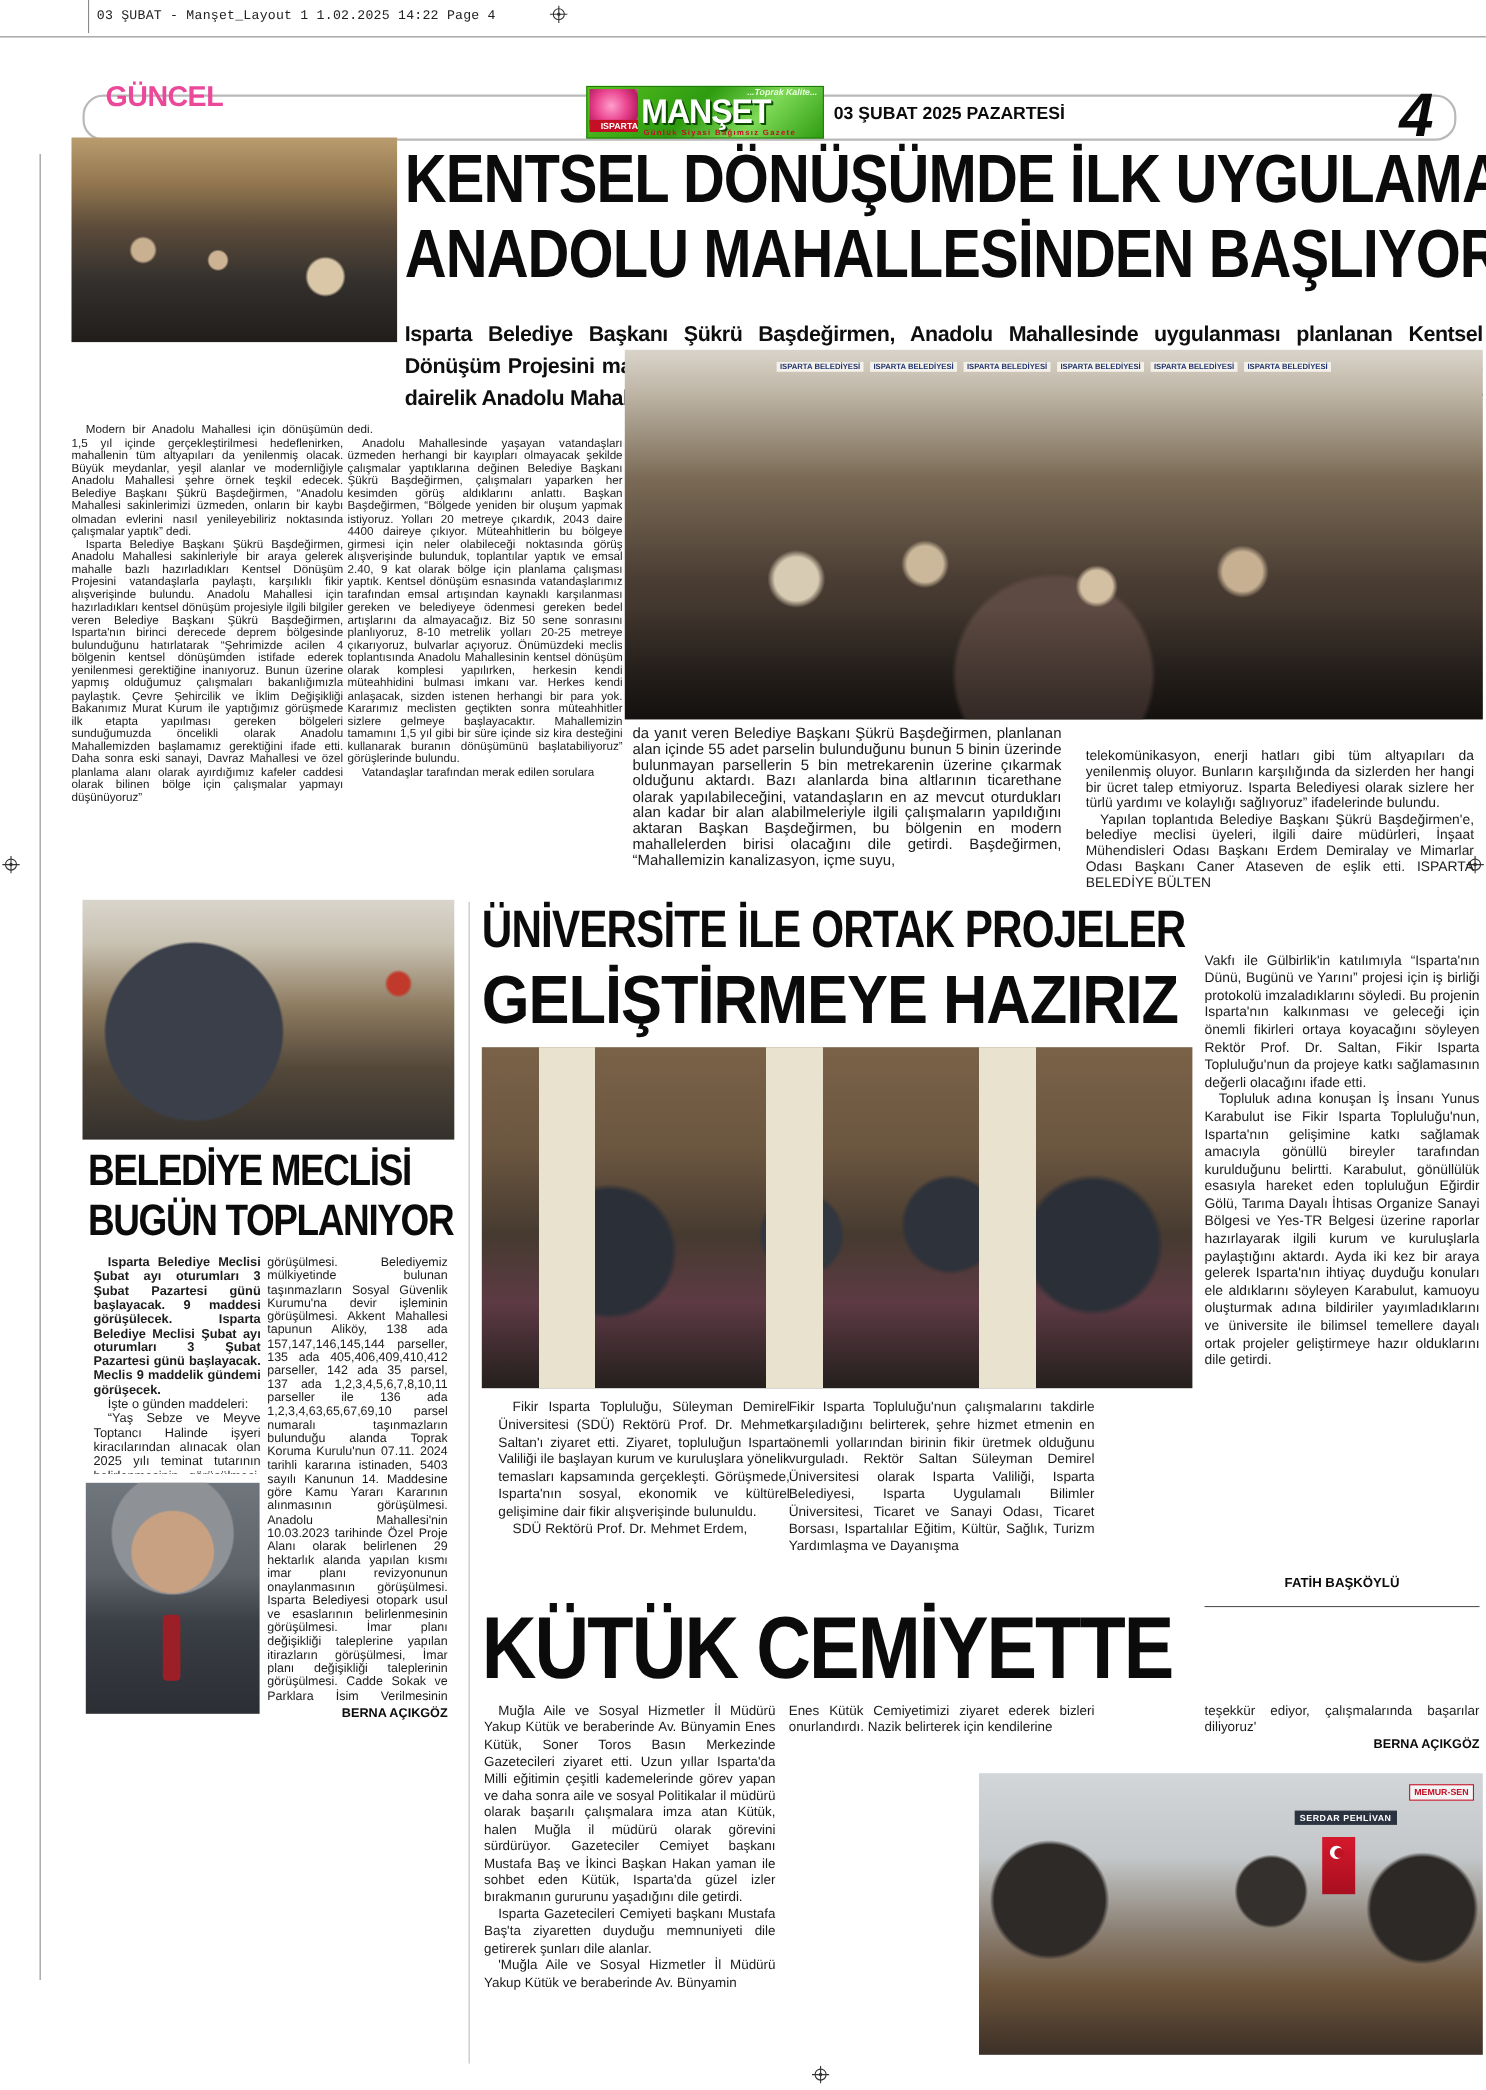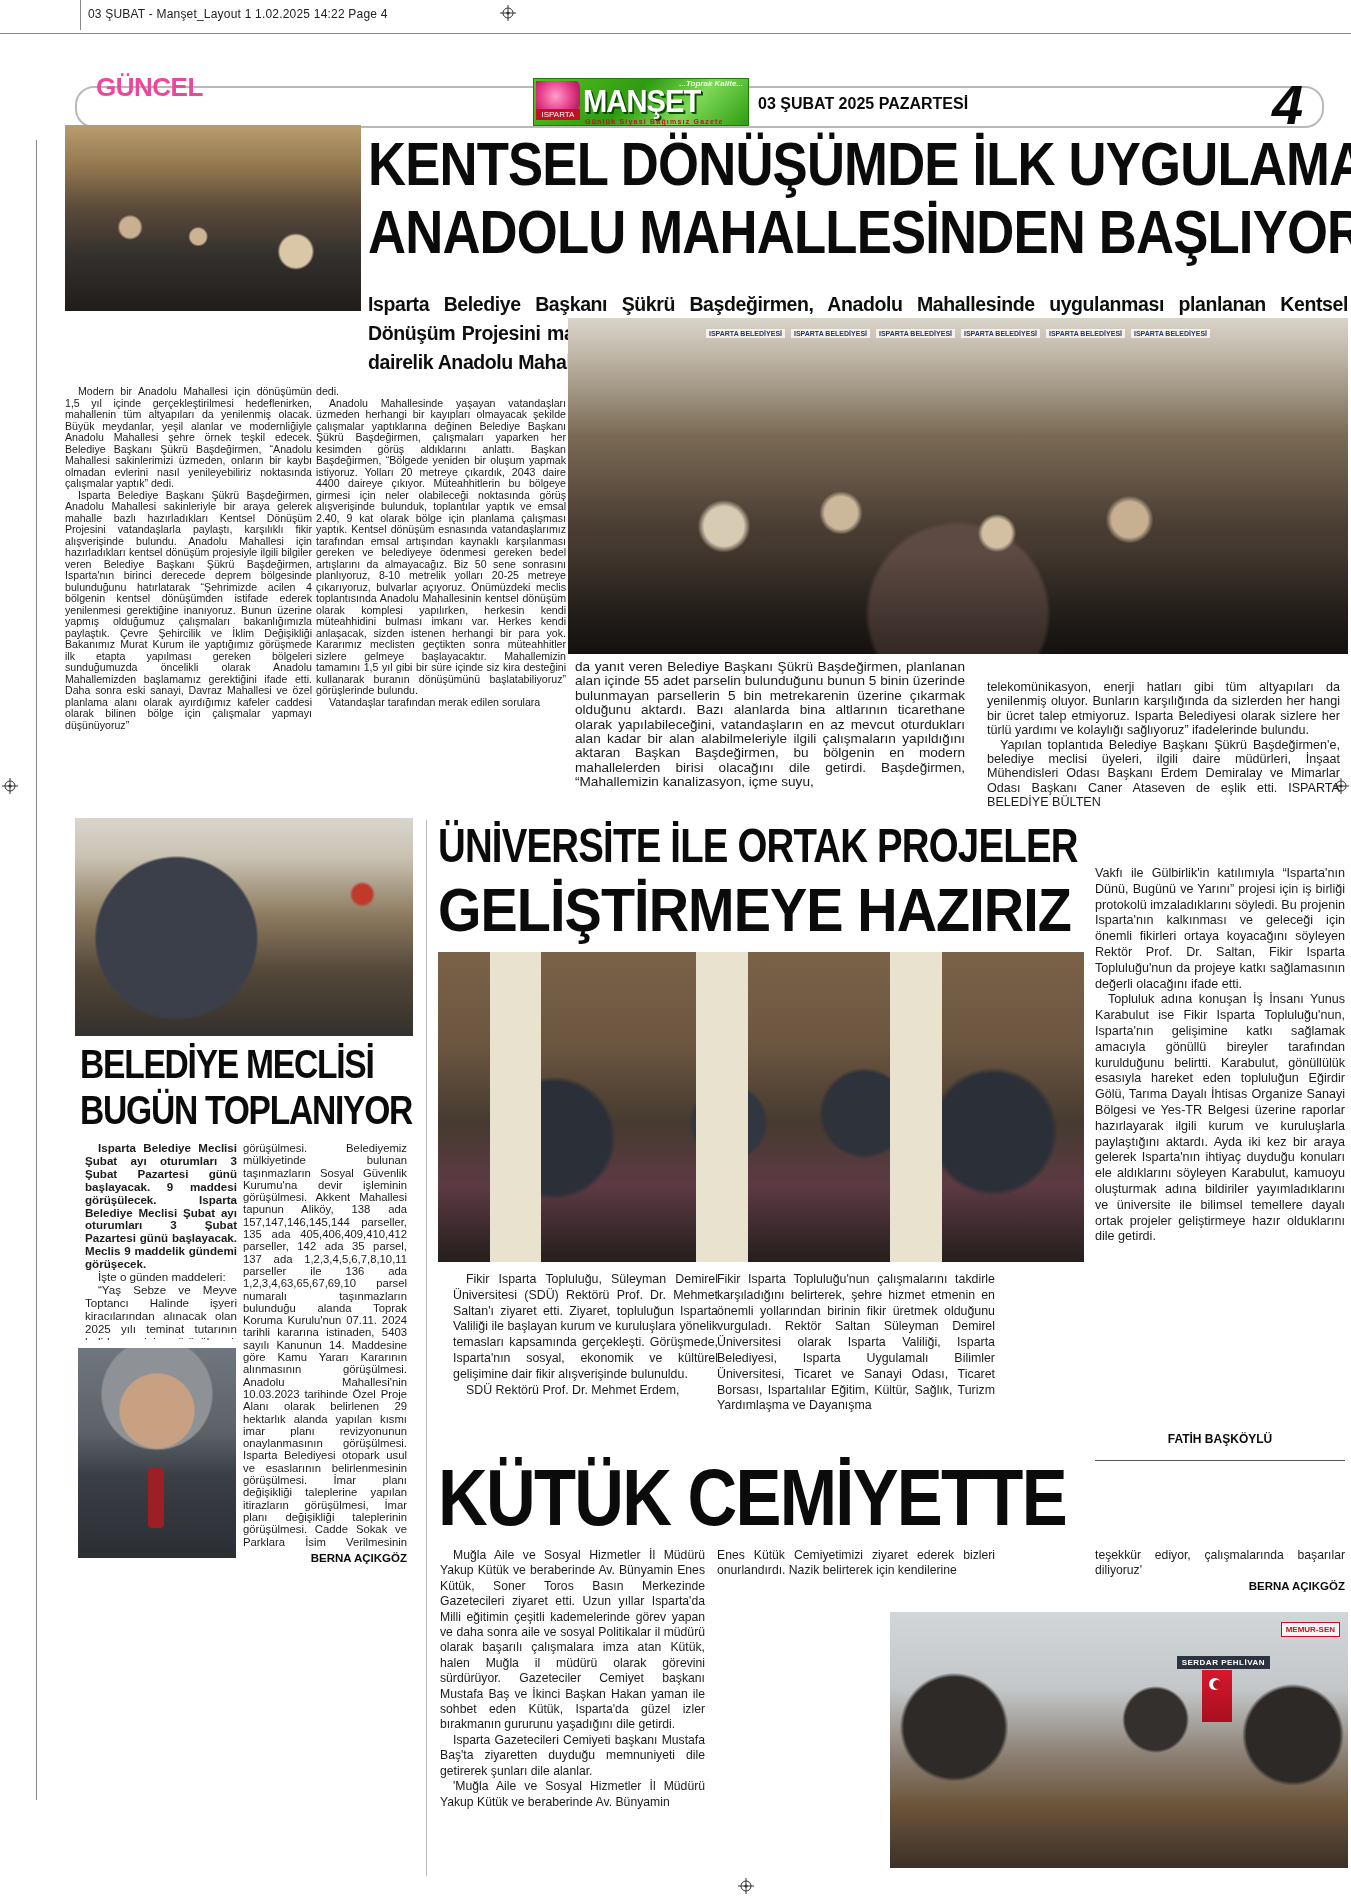--- a/index.html
+++ b/index.html
@@ -1,32 +1,32 @@
 <!DOCTYPE html>
 <html><head>
 <meta charset="utf-8">
 <style>
   html,body{margin:0;padding:0;background:#e8e8e8;}
   #page{position:relative;width:1351px;height:1900px;background:#ffffff;overflow:hidden;
         font-family:"Liberation Sans",sans-serif;color:#1e1e1e;}
   
   .hairline{position:absolute;background:#8a8a8a;}
-  .printhdr{position:absolute;left:88px;top:7px;font-size:12px;color:#222;letter-spacing:.2px;}
+  .printhdr{position:absolute;left:88px;top:7px;font-size:12px;color:#222;letter-spacing:.2px;font-family:Liberation Mono, monospace;}
   .regmark{position:absolute;width:16px;height:16px;}
   
   .band{position:absolute;left:75px;top:86px;width:1245px;height:38px;border:2px solid #b9b9b9;
         border-radius:19px;background:#fff;}
   .section-title{position:absolute;left:96px;top:72px;font-size:26px;font-weight:900;color:#ec4899;letter-spacing:-.5px;}
   .logo{position:absolute;left:533px;top:78px;width:216px;height:48px;
         background:linear-gradient(135deg,#59c221 0%,#2e9b10 45%,#7ed957 70%,#2e9b10 100%);
         box-shadow:0 0 0 1px #1d7d08 inset;overflow:hidden;}
   .logo .rosebox{position:absolute;left:3px;top:3px;width:44px;height:38px;
         background:radial-gradient(circle at 45% 40%,#ff9ecb 0%,#e8418d 45%,#b51e62 75%,#f7d9e8 100%);}
-  .logo .citylbl{position:absolute;left:3px;top:31px;width:44px;font-size:8px;font-weight:400;color:#fff;
-        background:#c41025;text-align:center;padding:1px 0;}
+  .logo .citylbl{position:absolute;left:3px;top:31px;width:44px;font-size:8px;font-weight:700;color:#fff;
+        background:#c41025;text-align:right;padding:1px 0;}
   .logo .mast{position:absolute;left:50px;top:6px;font-size:31px;font-weight:900;color:#ffffff;
         letter-spacing:-1px;text-shadow:1px 1px 0 #0d4d00,2px 2px 0 #0d4d00;transform:scaleX(.94);transform-origin:0 0;white-space:nowrap;}
   .logo .tagtop{position:absolute;right:6px;top:1px;font-size:8px;font-style:italic;font-weight:700;color:#eaffe0;}
   .logo .tagbot{position:absolute;left:52px;bottom:1px;font-size:7px;font-weight:700;color:#c41025;letter-spacing:1.2px;white-space:nowrap;}
   .datehdr{position:absolute;left:758px;top:95px;font-size:16px;font-weight:700;color:#0a0a0a;}
   .pagenum{position:absolute;left:1272px;top:72px;font-size:56px;font-weight:900;font-style:italic;color:#0a0a0a;}
   
   .hl{position:absolute;font-weight:900;color:#0b0b0b;white-space:nowrap;transform-origin:0 0;letter-spacing:-1px;}
   .lede{position:absolute;font-weight:700;font-size:19.5px;line-height:29px;text-align:justify;
         letter-spacing:-.4px;color:#0e0e0e;overflow:hidden;}
@@ -36,21 +36,21 @@
   .col p.noind{text-indent:0;}
   .col p.b{font-weight:700;}
   .byline{position:absolute;font-weight:700;color:#0b0b0b;}
   .vrule{position:absolute;width:1px;background:#bdbdbd;}
   
   .ph{position:absolute;overflow:hidden;background:#555;}
   .ph .shade{position:absolute;left:0;top:0;right:0;bottom:0;}
   .banner-row{position:absolute;left:0;top:4px;right:0;text-align:center;}
   .banner-row p{display:inline-block;margin:1px 3px;padding:1px 3px;font-size:7px;font-weight:700;
         color:#22356f;background:#f4f1ea;text-indent:0;}
-  .nameplate{position:absolute;right:78px;top:44px;background:#2b3340;color:#fff;font-size:8px;
+  .nameplate{position:absolute;right:78px;top:34px;background:#2b3340;color:#fff;font-size:8px;
         font-weight:700;padding:2px 5px;letter-spacing:.5px;}
   .signbox{position:absolute;right:8px;top:10px;background:#f5f5f5;color:#c41025;font-size:8px;
         font-weight:900;padding:2px 4px;border:1px solid #c41025;}
   .flag{position:absolute;right:116px;top:58px;width:30px;height:52px;
         background:linear-gradient(180deg,#d6182c 0%,#a80f1f 100%);}
   .flag:before{content:"";position:absolute;left:7px;top:8px;width:12px;height:12px;border-radius:50%;
         background:#fff;}
   .flag:after{content:"";position:absolute;left:11px;top:10px;width:9px;height:9px;border-radius:50%;
         background:#c01425;}
 </style>

